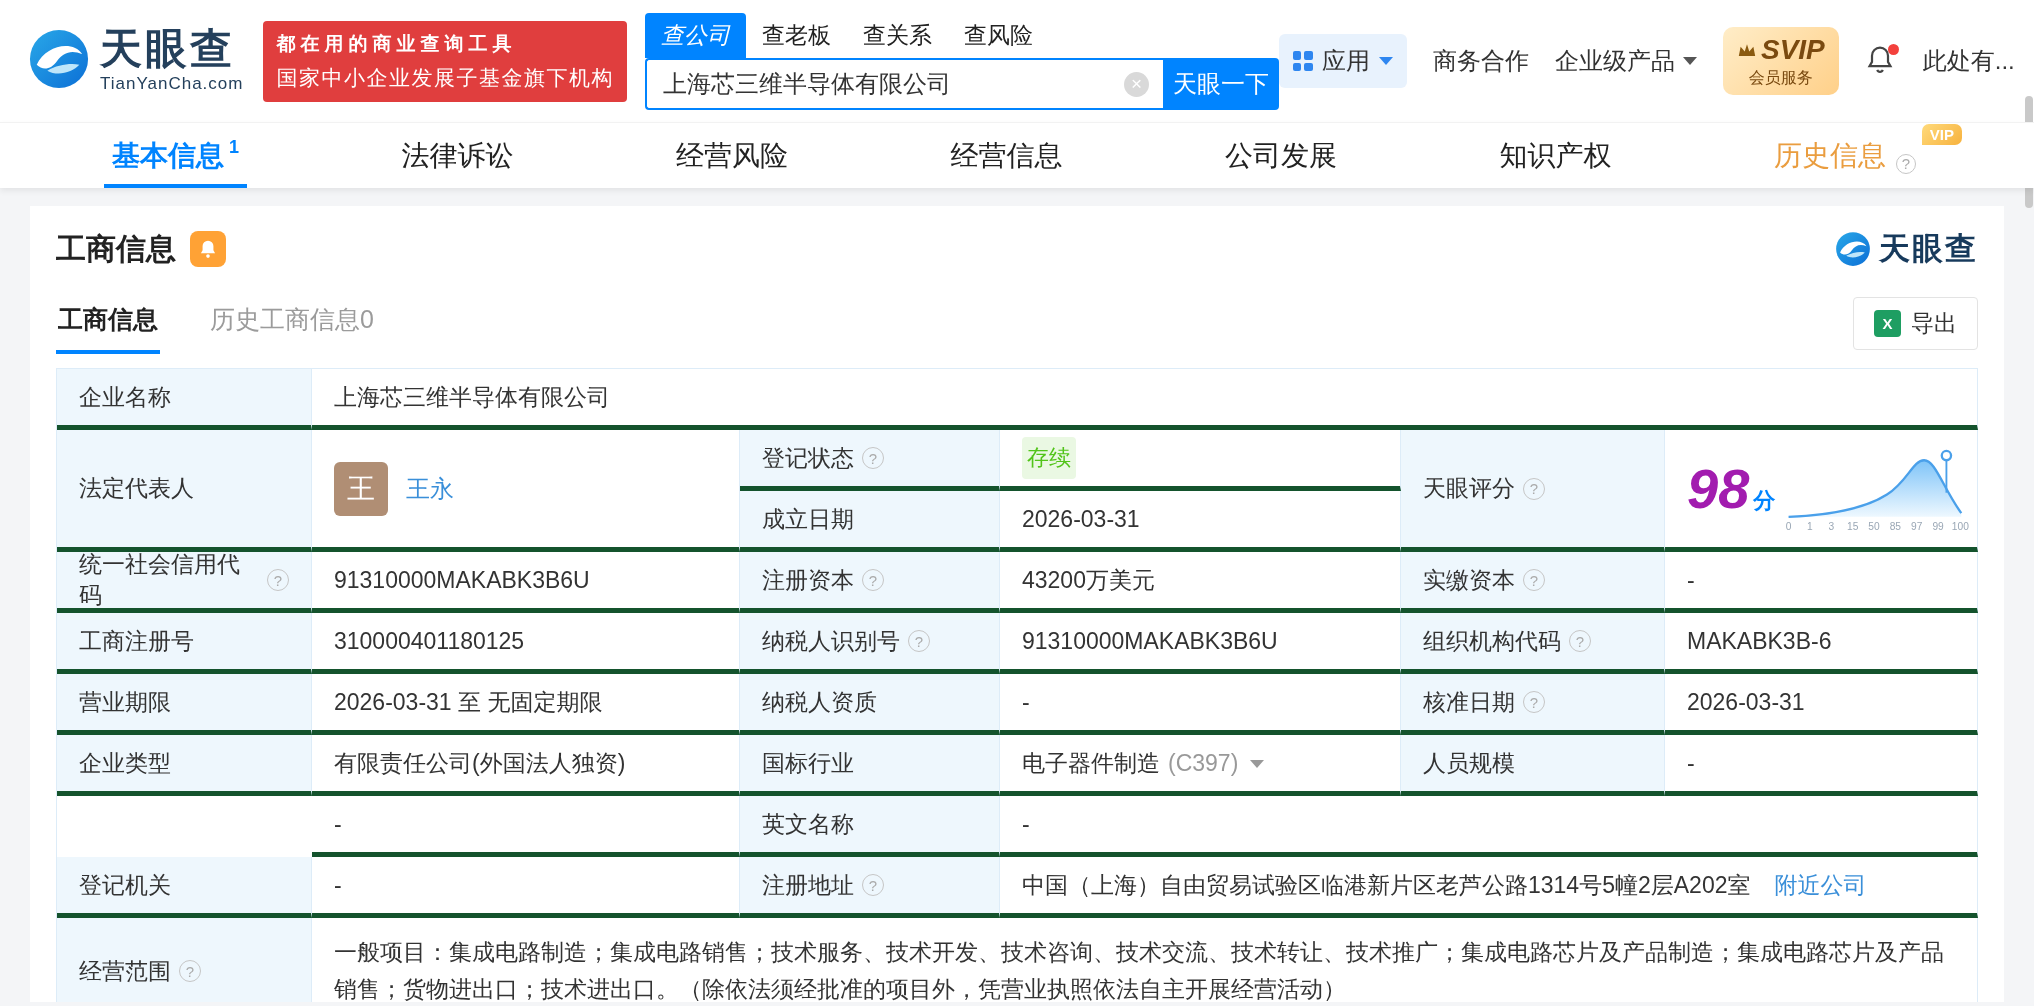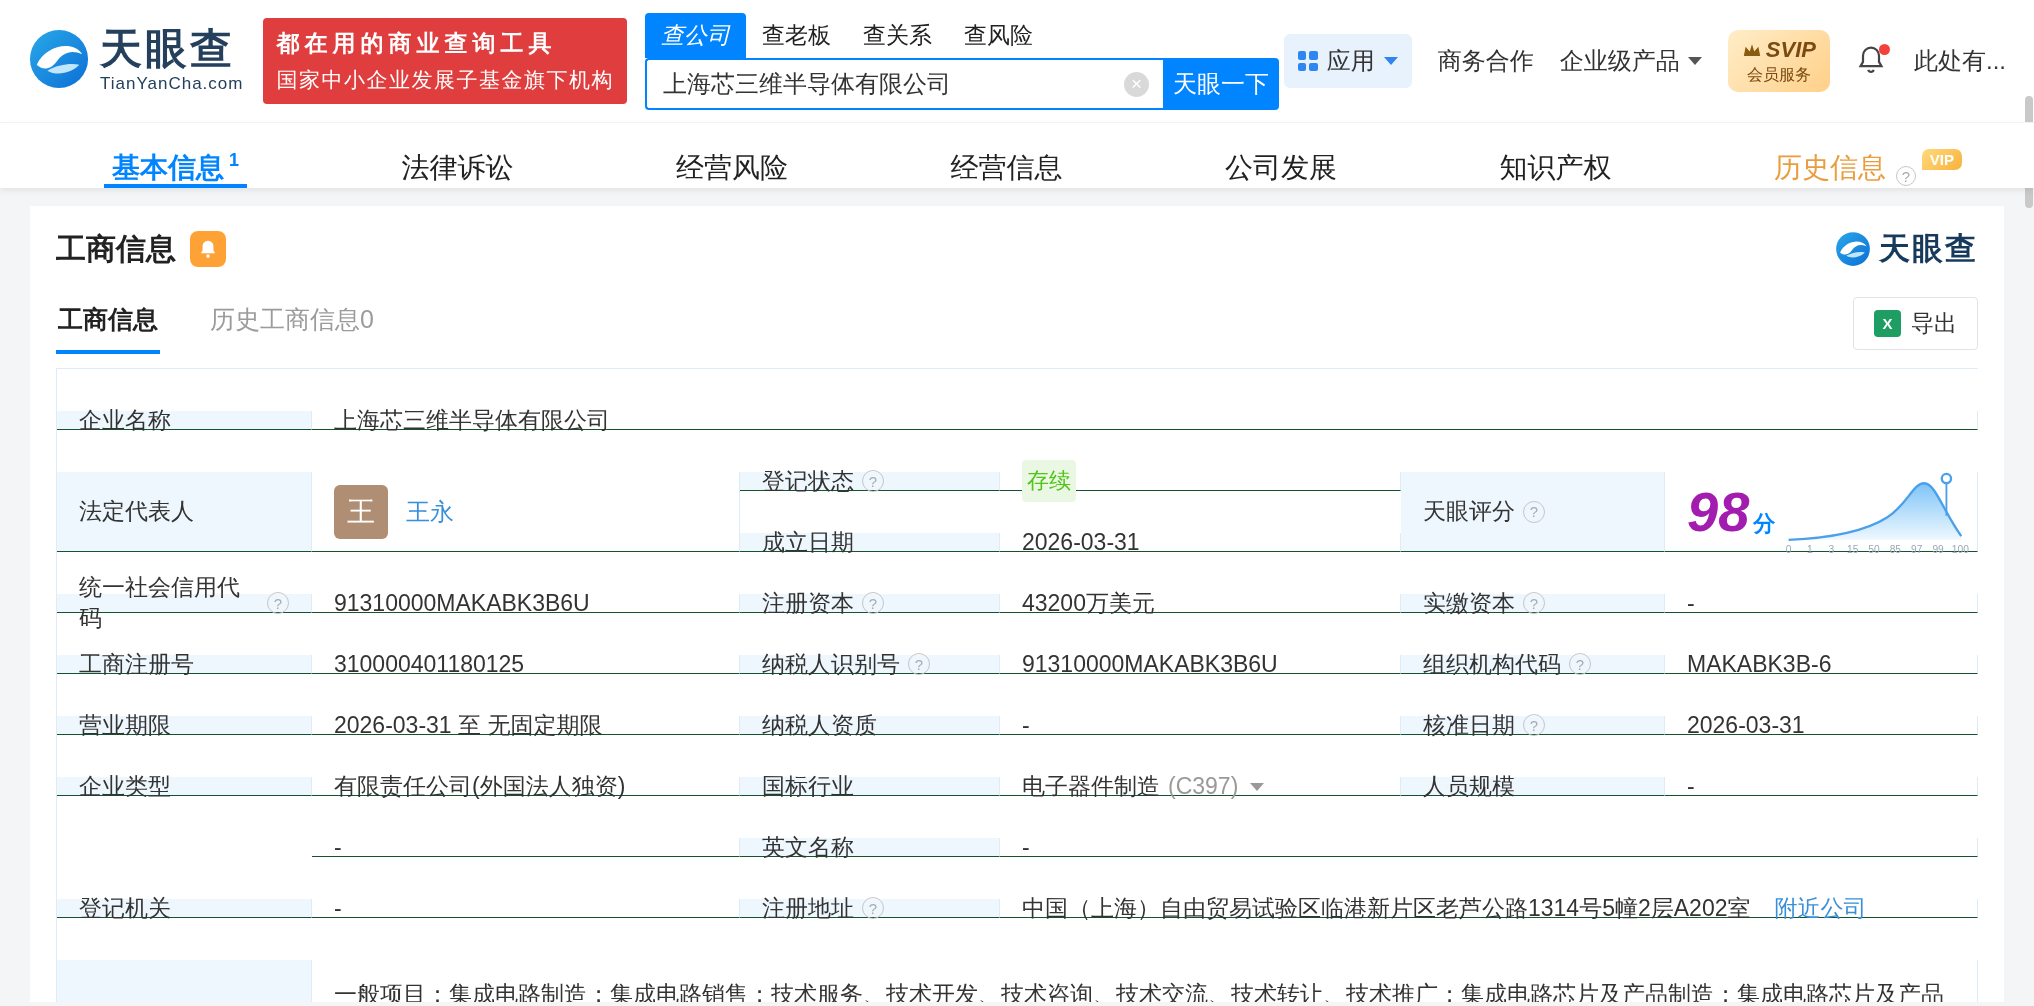--- a/index.html
+++ b/index.html
@@ -5,50 +5,50 @@
   * { margin:0; padding:0; box-sizing:border-box; }
   html,body { width:2034px; height:1006px; overflow:hidden; }
   body { font-family:"Liberation Sans","DejaVu Sans",sans-serif; background:#f4f5f7; color:#333; position:relative; }
 
   
   .header { height:122px; background:#fff; display:flex; align-items:center; padding:0 28px; }
   .logo { display:flex; align-items:center; gap:10px; cursor:pointer; flex:none; }
   .logo-texts .brand { font-size:42px; font-weight:bold; color:#24405c; letter-spacing:3px; line-height:1; }
   .logo-texts .domain { font-size:17px; color:#24405c; letter-spacing:1px; margin-top:4px; }
   .promo { margin-left:20px; background:#e03e3e; color:#fff; padding:10px 13px; border-radius:4px; flex:none; }
-  .promo .l1 { font-size:23px; font-weight:bold; letter-spacing:5px; }
+  .promo .l1 { font-size:19px; font-weight:bold; letter-spacing:5px; }
   .promo .l2 { font-size:21px; letter-spacing:1.5px; margin-top:7px; }
 
   .search { margin-left:18px; flex:none; }
   .search-tabs { display:flex; align-items:flex-end; }
   .search-tab { font-size:23px; color:#222; padding:7px 16px; cursor:pointer; }
   .search-tab.active { background:#0084ff; color:#ffffff; border-radius:4px 4px 0 0;font-style:italic; }
   .search-row { display:flex; }
   .input-wrap { position:relative; }
   .search-input { width:518px; height:52px; border:2px solid #0084ff; border-right:none; border-radius:4px 0 0 4px; font-size:24px; color:#333; padding:0 56px 0 16px; outline:none; font-family:inherit; }
   .clear-ic { position:absolute; right:14px; top:14px; width:25px; height:25px; border-radius:50%; background:#d9d9d9; color:#fff; font-size:19px; line-height:24px; text-align:center; cursor:pointer; }
   .search-btn { width:116px; height:52px; background:#0084ff; color:#fff; border:none; font-size:24px; border-radius:0 4px 4px 0; cursor:pointer; font-family:inherit; }
 
   .hmenu { margin-left:auto; display:flex; align-items:center; gap:26px; font-size:24px; color:#333; flex:none; }
   .apps-chip { background:#e8f2fd; border-radius:6px; padding:11px 14px; display:flex; align-items:center; gap:9px; cursor:pointer; }
   .grid-ic { width:20px; height:20px; display:grid; grid-template-columns:1fr 1fr; grid-template-rows:1fr 1fr; gap:3px; }
   .grid-ic i { background:#2e86f0; border-radius:2px; }
   .caret-down { width:0; height:0; border:7px solid transparent; border-top:8px solid #555; margin-top:7px; }
   .apps-chip .caret-down { border-top-color:#2e86f0; }
   .menu-item { cursor:pointer; display:flex; align-items:center; gap:8px; }
   .svip { background:linear-gradient(135deg,#ffedc8,#ffd089); border-radius:10px; padding:7px 14px 6px; text-align:center; color:#7a4a10; cursor:pointer; }
-  .svip .t { font-size:22px; font-weight:bold; font-style:italic; display:flex; align-items:center; gap:4px; justify-content:center; }
+  .svip .t { font-size:28px; font-weight:bold; font-style:italic; display:flex; align-items:center; gap:4px; justify-content:center; }
   .svip .b { font-size:16px; margin-top:2px; }
   .bell-wrap { position:relative; cursor:pointer; width:32px; height:34px; }
   .bell-wrap .dot { position:absolute; top:0; right:-2px; width:11px; height:11px; background:#f3413c; border-radius:50%; }
   .user { cursor:pointer; }
 
   
   .navbar { height:66px; background:#fff; border-top:1px solid #f2f2f2; box-shadow:0 3px 6px rgba(0,0,0,.07); display:flex; justify-content:space-between; padding:0 118px 0 112px; position:relative; z-index:2; }
-  .nav-tab { display:flex; align-items:center; font-size:28px; color:#222; position:relative; cursor:pointer;margin-top:25px; }
+  .nav-tab { display:flex; align-items:center; font-size:28px; color:#222; position:relative; cursor:pointer; }
   .nav-tab .sup { font-size:18px; margin-left:5px; margin-top:-16px; }
   .nav-tab.active { color:#0084ff; font-weight:bold; }
   .nav-tab.active::after { content:""; position:absolute; left:-8px; right:-8px; bottom:0; height:4px; background:#0084ff; }
   .nav-tab.viptab { color:#ea9d3f; }
   .vip-chip { position:absolute; top:1px; right:-46px; background:linear-gradient(135deg,#ffda7b,#f7b23e); color:#fff; font-size:15px; font-weight:bold; padding:2px 8px; border-radius:7px 7px 7px 0; }
   .q { display:inline-flex; align-items:center; justify-content:center; width:22px; height:22px; border:1px solid #c6c6c6; border-radius:50%; color:#ababab; font-size:15px; flex:none; cursor:pointer; }
   .q::before { content:"?"; }
   .nav-tab .q { margin-left:10px; margin-top:16px; width:20px; height:20px; }
 
   
@@ -62,21 +62,21 @@
   .subtab-row { display:flex; align-items:center; margin-top:24px; height:58px; }
   .subtab { font-size:25px; color:#222; font-weight:bold; margin-right:48px; position:relative; padding:10px 2px 18px; cursor:pointer; }
   .subtab.active::after { content:""; position:absolute; left:0; right:0; bottom:0; height:4px; background:#0084ff; }
   .subtab.muted { color:#9b9b9b; font-weight:normal; }
   .export-btn { margin-left:auto; display:flex; align-items:center; gap:10px; border:1px solid #e3e3e3; border-radius:4px; padding:10px 20px; font-size:23px; color:#333; background:#fff; cursor:pointer; font-family:inherit; }
   .xls { width:27px; height:27px; background:#1e9e62; border-radius:4px; color:#fff; font-size:15px; font-weight:bold; display:flex; align-items:center; justify-content:center; }
   .xls::before { content:"X"; }
 
   
   .table { margin-top:16px; display:grid; grid-template-columns:255px 428px 260px 401px 264px 1fr; grid-template-rows:repeat(9,61px) minmax(100px,auto); border-top:1px solid #ddecf8; border-left:1px solid #ddecf8; font-size:23px; }
-  .cell { border-right:1px solid #ddecf8; border-bottom:1px solid #14532d; display:flex; align-items:center; padding:0 22px; gap:8px; min-width:0;margin-top:42px; }
+  .cell { border-right:1px solid #ddecf8; border-bottom:5px solid #14532d; display:flex; align-items:center; padding:0 22px; gap:8px; min-width:0; }
   .lbl { background:#eef7fd; color:#333; }
   .val { background:#fff; color:#333; }
   .scope-val { align-items:flex-start; padding:16px 22px; line-height:37px; display:block; }
   .avatar { width:54px; height:54px; background:#b08e74; border-radius:6px; color:#fff; font-size:28px; display:flex; align-items:center; justify-content:center; flex:none; cursor:pointer; }
   .link { color:#3a8fd9; cursor:pointer; text-decoration:none; }
   .name-link { margin-left:10px; font-size:24px; }
   .status-badge { background:#eaf8e3; color:#52c41a; padding:6px 5px; border-radius:4px; font-size:22px; }
   .muted-gray { color:#999; }
   .ind-caret { width:0; height:0; border:7px solid transparent; border-top:8px solid #999; margin-top:8px; margin-left:4px; cursor:pointer; }
   .score-cell { justify-content:space-between; padding-right:8px; }

